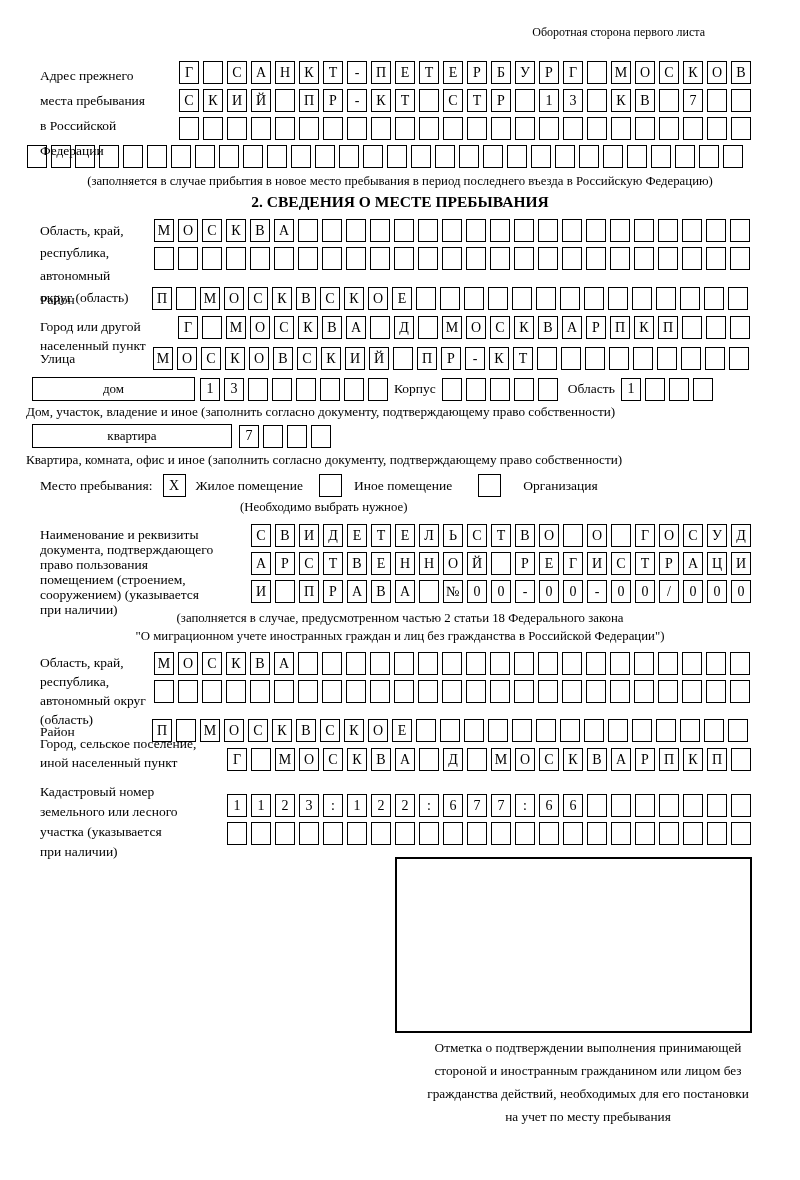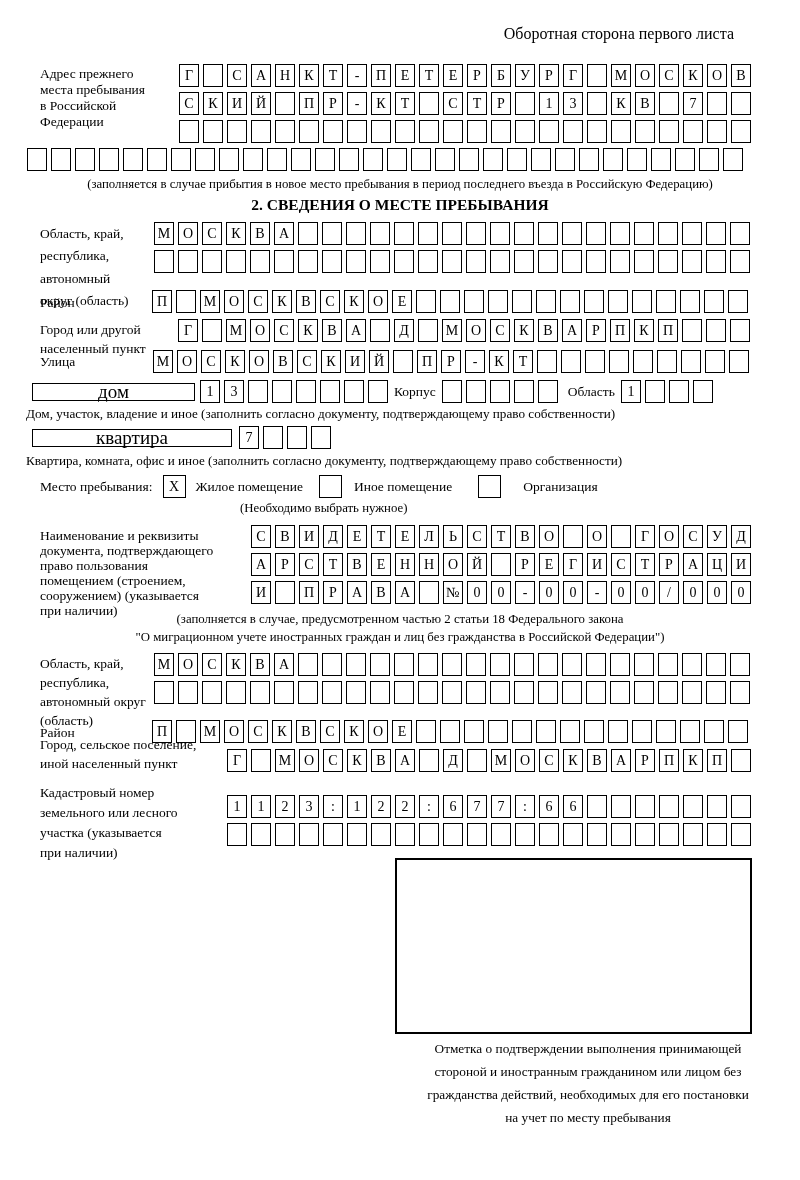--- a/index.html
+++ b/index.html
@@ -8,22 +8,22 @@
     width:800px;height:1180px;
     background:#ffffff;
     color:#000;
     font-family:"Liberation Serif","DejaVu Serif",serif;
     overflow:hidden;
     box-sizing:border-box;
   }
   .header-note{
     margin-top:25px;
     text-align:right;
-    padding-right:66px;
-    font-size:16px;
+    padding-right:95px;
+    font-size:12px;
   }
   .rel{position:relative;}
   .flabel{
     position:absolute;
     left:40px;
     font-size:13.5px;
     white-space:pre-line;
     line-height:19px;
   }
   .cellrow{
@@ -56,25 +56,25 @@
   }
   .heading{
     text-align:center;
     font-weight:bold;
     font-size:15.5px;
   }
   .inline-row{display:flex;align-items:center;}
   .fieldbox{
     box-sizing:border-box;
     border:1.6px solid #000;
-    height:18px;
+    height:24px;
     display:inline-flex;
     align-items:center;
     justify-content:center;
-    font-size:19px;
+    font-size:13px;
     flex:none;
   }
   .smalllabel{font-size:13.5px;flex:none;}
   .chkbox{
     box-sizing:border-box;
     width:23px;height:23px;
     border:1.6px solid #000;
     display:inline-flex;
     align-items:center;
     justify-content:center;
@@ -97,21 +97,21 @@
   }
 </style>
 </head>
 <body>
 
 <div class="page">
 
   <div class="header-note">Оборотная сторона первого листа</div>
 
   <div class="rel" style="margin-top:21px">
-    <div class="flabel" style="top:2px;line-height:16px">Адрес прежнего
+    <div class="flabel" style="top:2px;line-height:25px">Адрес прежнего
 места пребывания
 в Российской
 Федерации</div>
     <div class="cellrow" style="margin-left:179px">
         <span class="cell">Г</span>
         <span class="cell"></span>
         <span class="cell">С</span>
         <span class="cell">А</span>
         <span class="cell">Н</span>
         <span class="cell">К</span>

